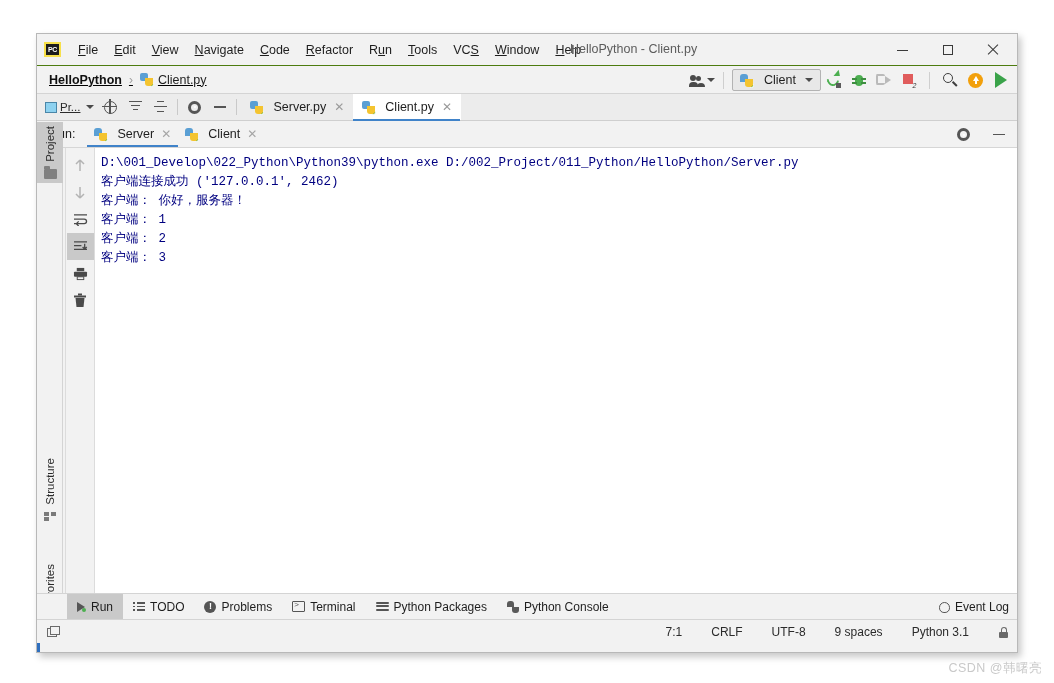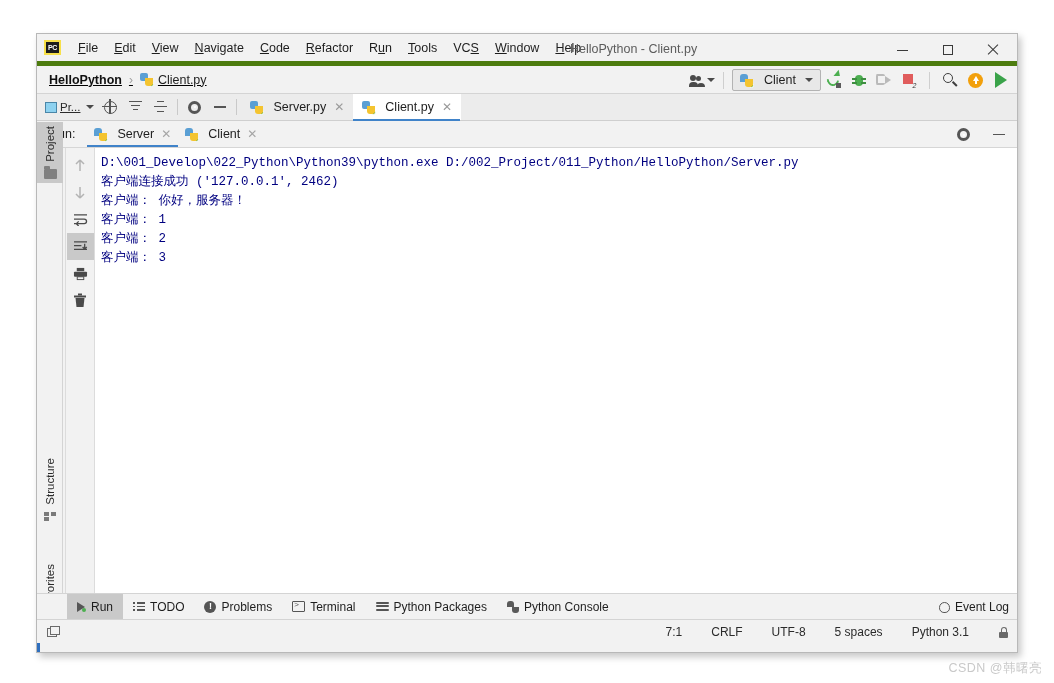--- a/index.html
+++ b/index.html
@@ -33,21 +33,21 @@
   }
 
   
   .menubar {
     position: relative;
     height: 32px;
     background: #f2f2f2;
     display: flex;
     align-items: center;
     padding-left: 7px;
-    border-bottom: 5px solid #4d7c0f;
+    border-bottom: 1px solid #4d7c0f;
   }
   .pc-logo {
     width: 17px; height: 15px;
     background: #1c1c1c;
     border: 2px solid #f7e04a;
     display: flex; align-items: center; justify-content: center;
     margin-right: 9px;
     flex: none;
   }
   .pc-logo span {
@@ -717,21 +717,21 @@
       <div class="sb-left">
         <span class="ic-sbwin">
           <i class="o"></i>
             <i class="i"></i>
         </span>
       </div>
       <div class="sb-right">
         <span>7:1</span>
         <span>CRLF</span>
         <span>UTF-8</span>
-        <span>5 spaces</span>
+        <span>9 spaces</span>
         <span>Python 3.1</span>
         <span class="ic-lock">
           <i class="sh"></i>
             <i class="bd"></i>
         </span>
       </div>
     </div>
 
   </div>
 

